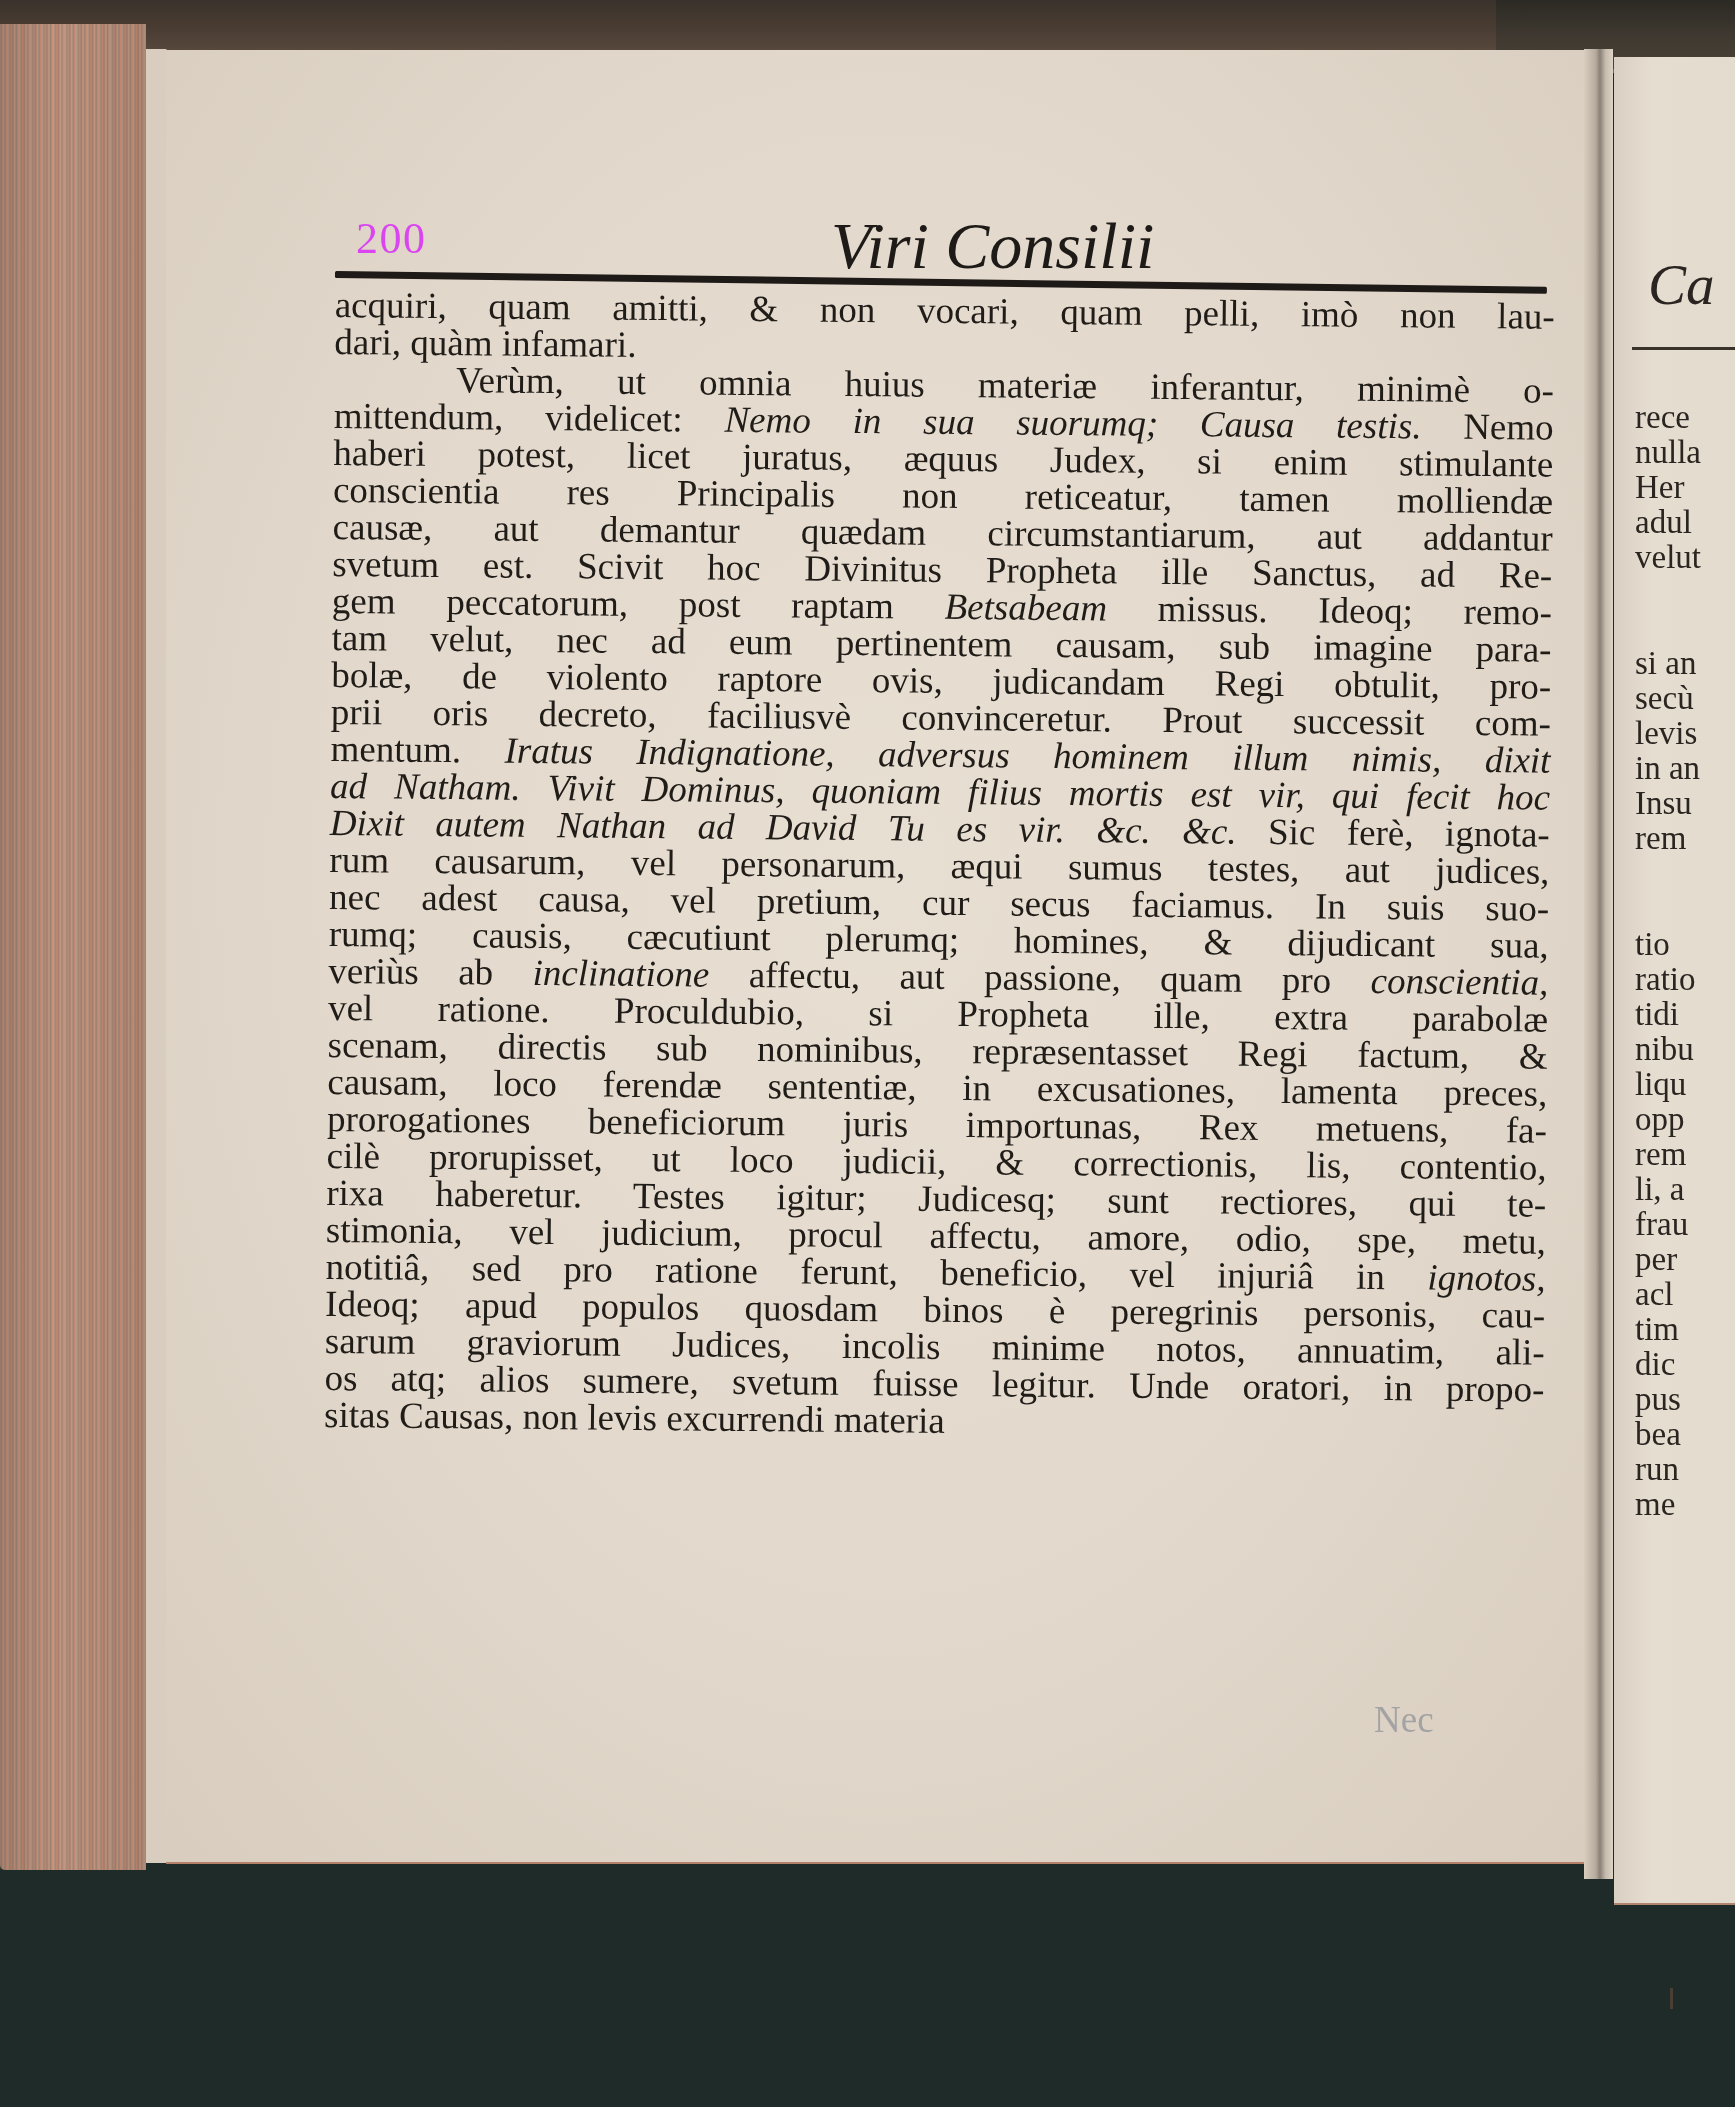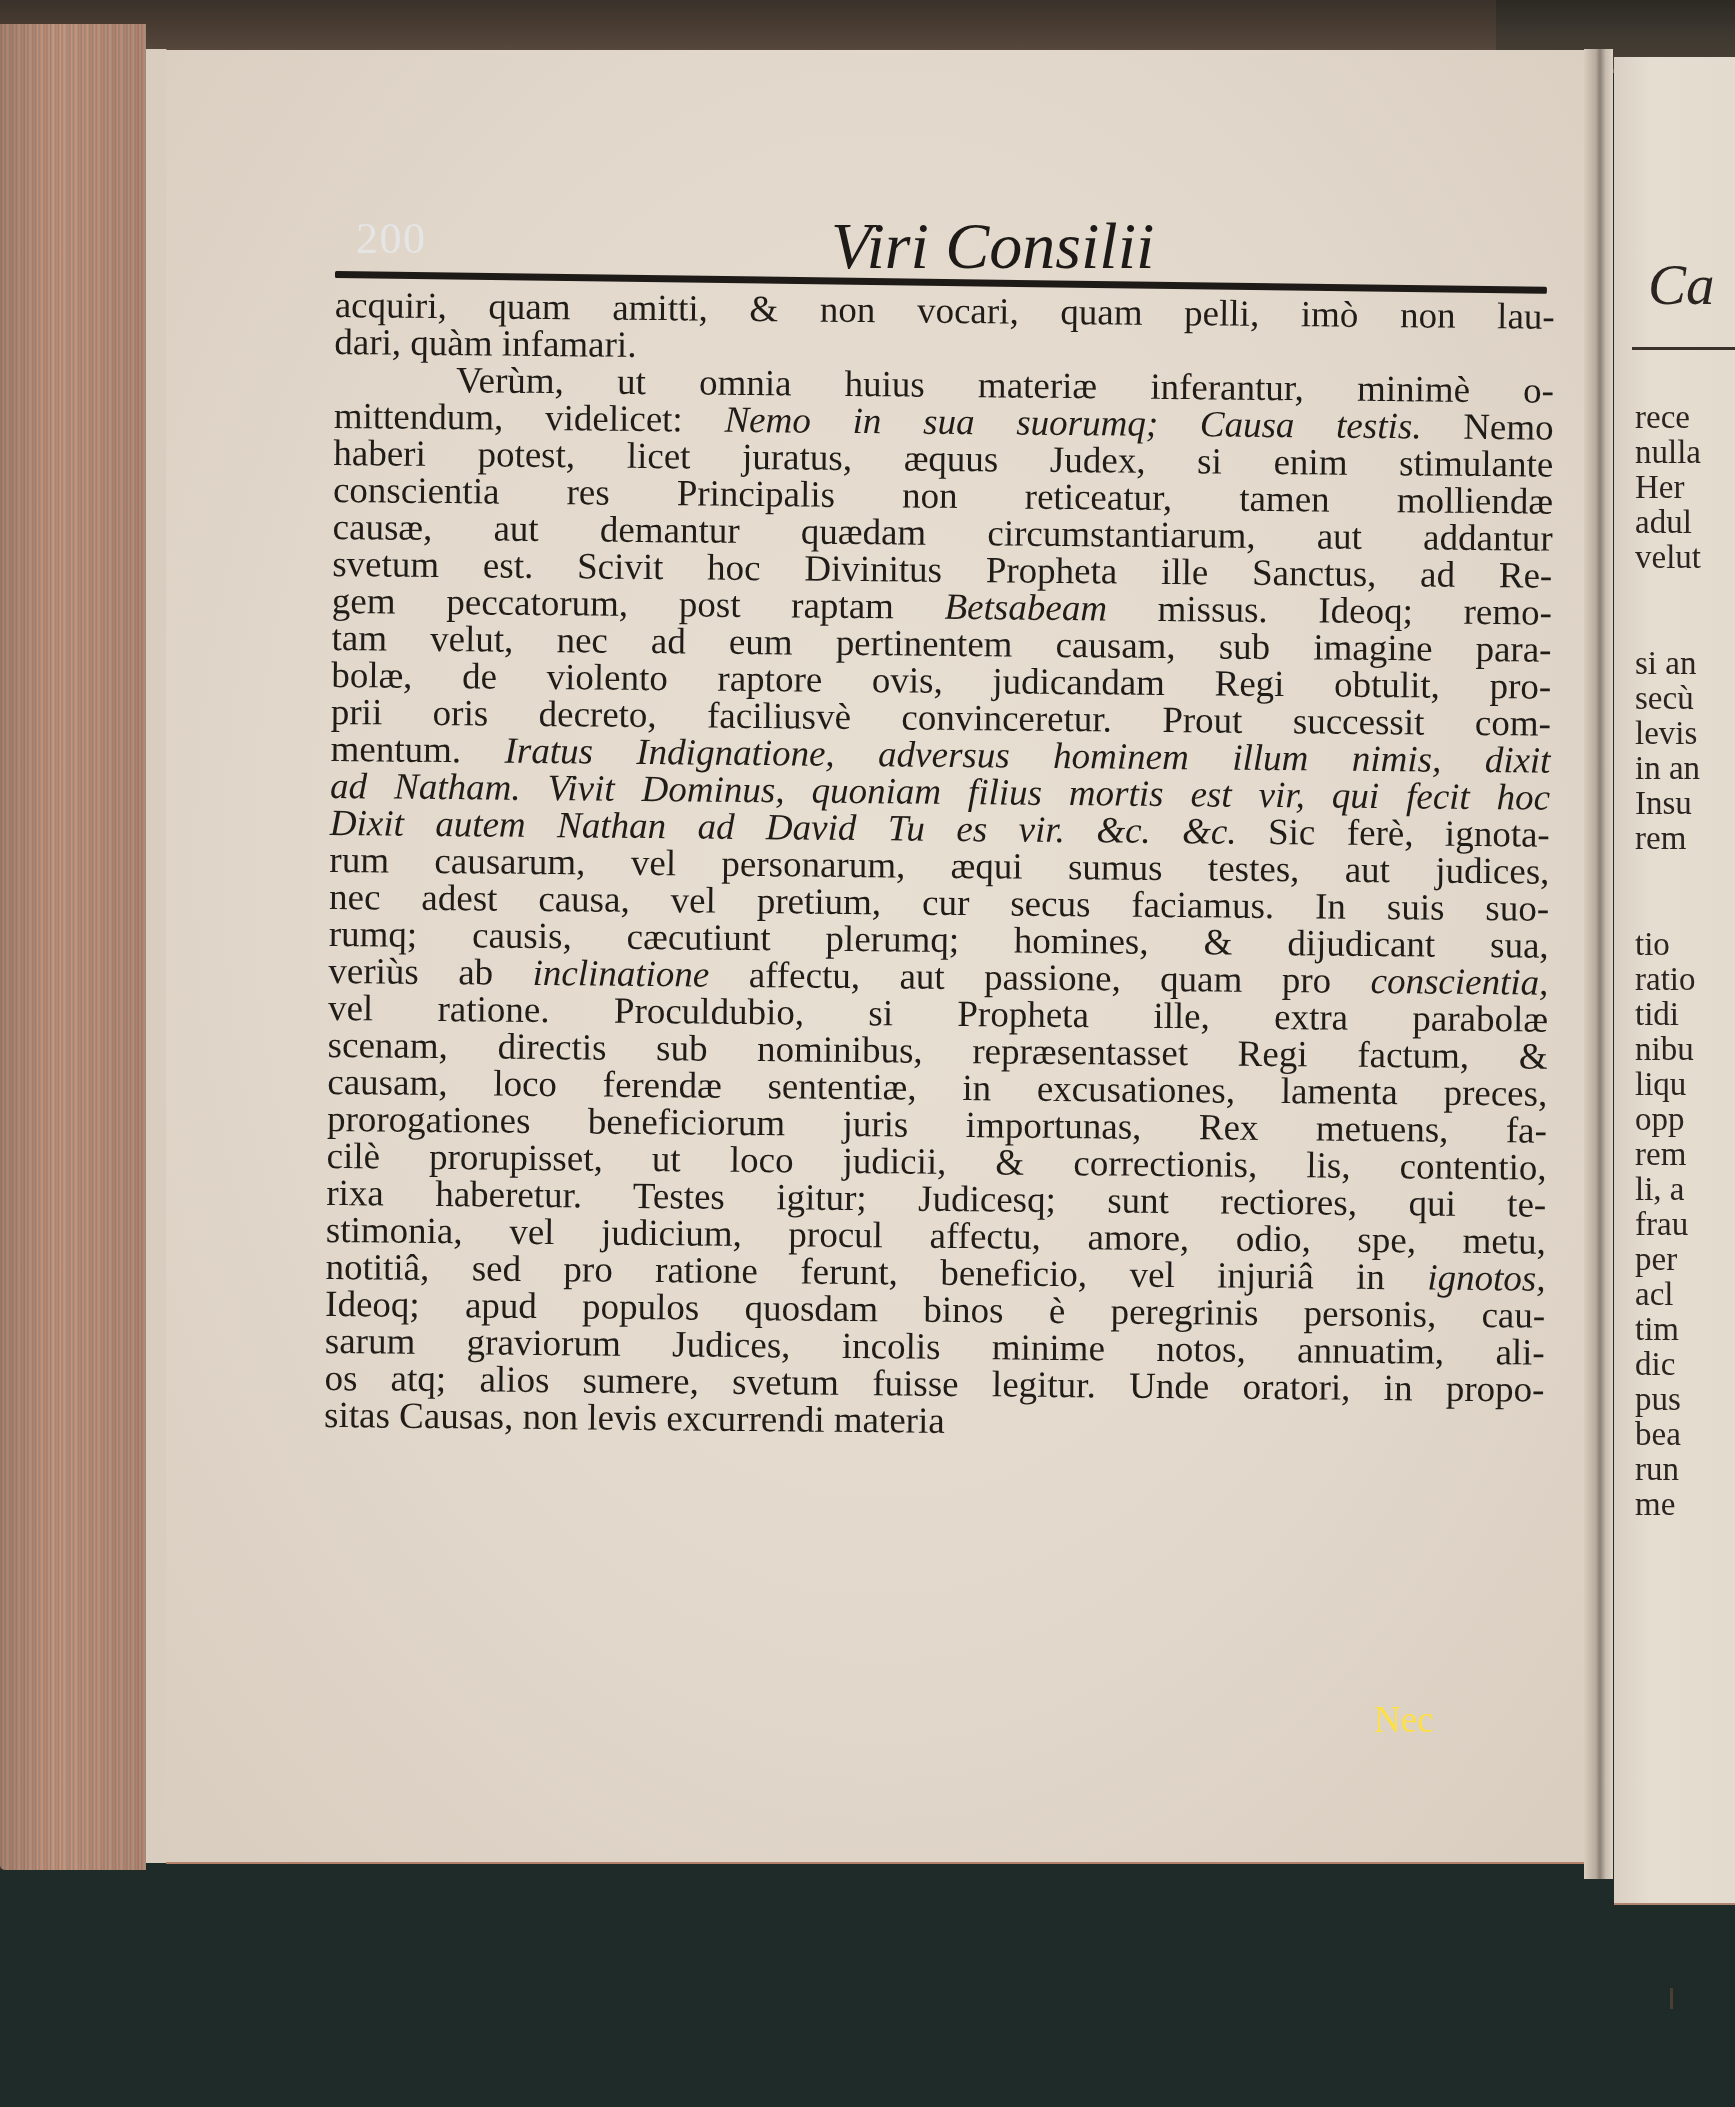--- a/index.html
+++ b/index.html
@@ -50,21 +50,21 @@
     background: linear-gradient(90deg, #d9cfc2 0%, #e6ddd1 30%, #e4dbcf 100%);
     overflow: hidden;
     border-bottom: 2.4px solid #b18470;
   }
 
   
   .header {
     position: absolute; left: 351px; top: 213px; width: 1204px; height: 73px;
   }
   .page-number {
-    position: absolute; left: 4.9px; top: 0; font-size: 44px; color: #e5e5e5;
+    position: absolute; left: 4.9px; top: 0; font-size: 44px; color: #d946ef;
     letter-spacing: 1.6px;
   }
   .running-title {
     position: absolute; left: 480px; top: -4.9px; font-size: 66px; font-style: italic;
     color: #1d1a17;
   }
   .rule {
     position: absolute; left: 335px; top: 271px; width: 1212px; height: 6.5px;
     background: #1e1a17; transform: rotate(0.75deg); transform-origin: left center;
     border-radius: 1.6px;
@@ -77,21 +77,21 @@
     transform: rotate(0.55deg); transform-origin: left top;
   }
   .line {
     display: block; white-space: nowrap; text-align: justify; text-align-last: justify;
     height: 37px;
   }
   .line.last { text-align-last: left; }
   .line.indent { padding-left: 122px; }
   .line i { font-style: italic; }
   .catchword {
-    position: absolute; left: 1374px; top: 1698px; font-size: 37px; color: #fde047;
+    position: absolute; left: 1374px; top: 1698px; font-size: 37px; color: #a3a3a3;
   }
 
   
   .right-heading {
     position: absolute; left: 34px; top: 195px; font-size: 57px; font-style: italic; color: #2a2520;
   }
   .right-rule {
     position: absolute; left: 18px; top: 290px; width: 114px; height: 3.3px; background: #3a332c;
   }
   .right-lines { position: absolute; left: 21px; top: 335px; font-size: 33px; line-height: 35px; color: #2a2520; margin-top: 8px; }

